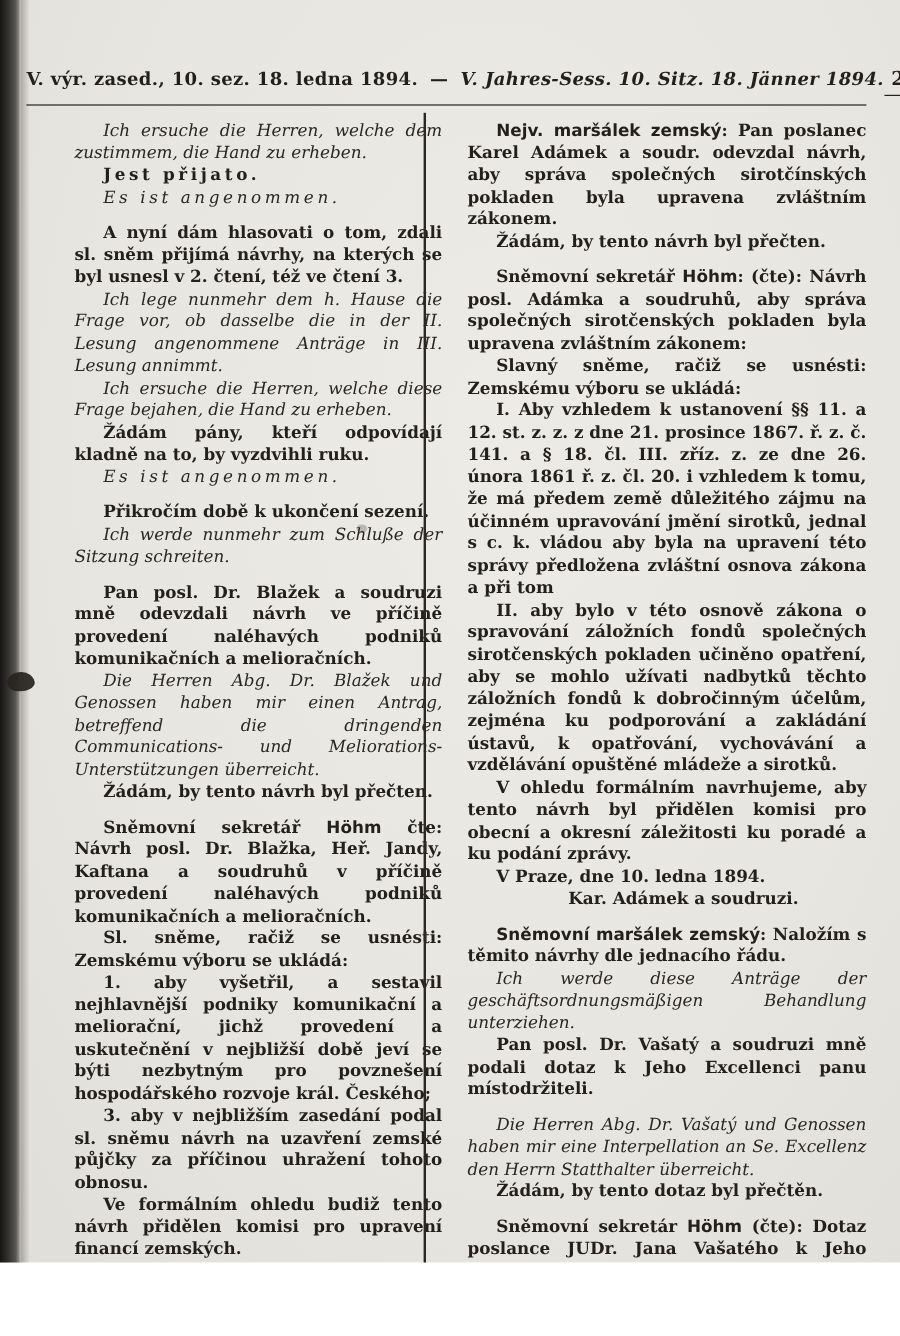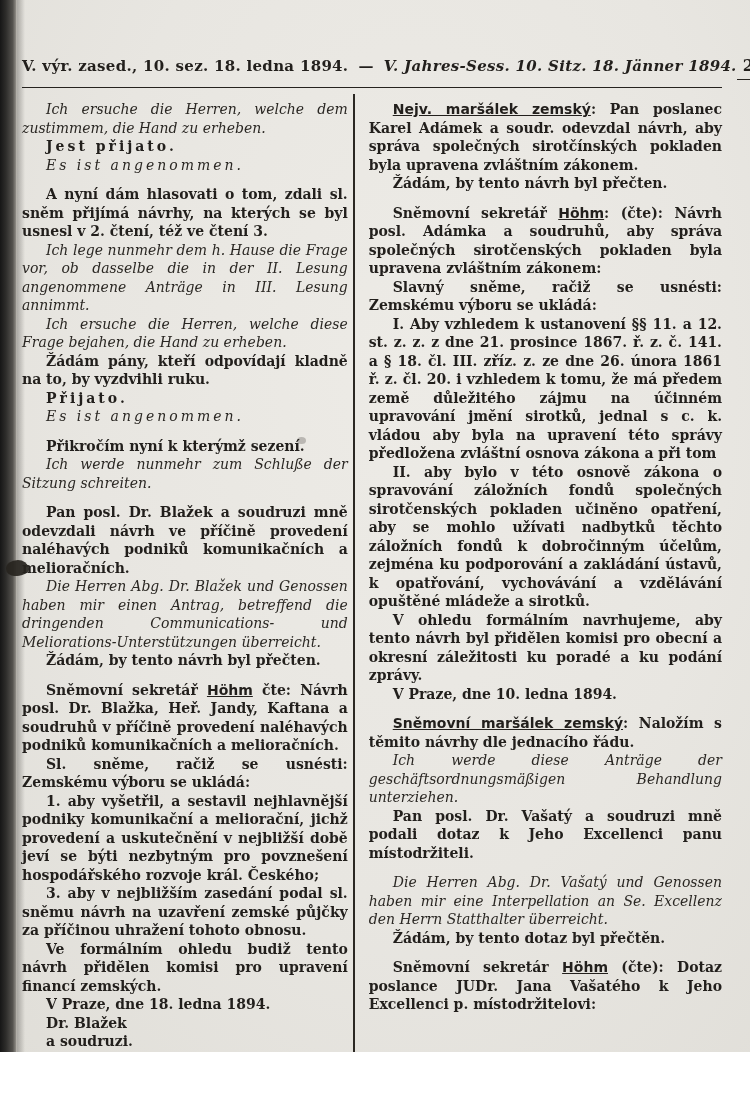--- a/index.html
+++ b/index.html
@@ -35,32 +35,32 @@
   .header .hdr-de{font-family:"DejaVu Serif",serif;font-style:italic;}
   .header .pagenum{
     margin-left:auto;font-size:16px;letter-spacing:2px;
     border-bottom:1.4px solid #26231f;padding:0 2px 4px 6px;
   }
   .columns{
     position:absolute;left:22px;top:100px;width:700px;height:1000px;
     display:flex;
   }
   .col{font-size:14px;line-height:18.5px;}
-  .col-left{width:331px;padding-right:10px;}
+  .col-left{width:331px;padding-right:10px;padding-left:40px;}
   .col-right{width:359px;padding-left:11px;}
   .divider{
     position:absolute;left:331px;top:-6px;width:2px;height:980px;
     background:#2b2823;
   }
   .col p{margin:0;text-indent:24px;text-align:justify;
          font-family:"DejaVu Serif",serif;}
   .cz{font-weight:bold;}
   .de{font-style:italic;font-weight:normal;color:#2a2723;}
   .spaced{letter-spacing:3px;text-align:left;}
-  .name{font-family:"DejaVu Sans","Liberation Sans",sans-serif;font-weight:bold;font-style:normal;text-decoration:underline;}
+  .name{font-family:"DejaVu Sans","Liberation Sans",sans-serif;font-weight:bold;font-style:normal;}
   .gap{margin-top:11px !important;}
   .sig-right{text-align:right;text-indent:0;padding-right:52px;}
   .sig-center{text-align:center;text-indent:0;padding-left:60px;}
   .ink-blot{
     position:absolute;left:6px;top:560px;width:22px;height:16px;
     background:#27241f;border-radius:54% 46% 60% 40%/55% 48% 52% 45%;
     box-shadow:2px 1px 0 -1px #27241f;
     opacity:.92;
   }
   .smudge{
@@ -86,23 +86,22 @@
     <div class="divider"></div>
 
     <div class="col col-left">
       <p class="de">Ich ersuche die Herren, welche dem zustimmem, die Hand zu erheben.</p>
       <p class="cz spaced">Jest přijato.</p>
       <p class="de spaced">Es ist angenommen.</p>
       <p class="cz gap">A nyní dám hlasovati o tom, zdali sl. sněm přijímá návrhy, na kterých se byl usnesl v 2. čtení, též ve čtení 3.</p>
       <p class="de">Ich lege nunmehr dem h. Hause die Frage vor, ob dasselbe die in der II. Lesung angenommene Anträge in III. Lesung annimmt.</p>
       <p class="de">Ich ersuche die Herren, welche diese Frage bejahen, die Hand zu erheben.</p>
       <p class="cz">Žádám pány, kteří odpovídají kladně na to, by vyzdvihli ruku.</p>
-      <p class="cz spaced">Přijato.</p>
       <p class="de spaced">Es ist angenommen.</p>
-      <p class="cz gap">Přikročím nyní k kterýmž sezení.</p>
+      <p class="cz gap">Přikročím době k ukončení sezení.</p>
       <p class="de">Ich werde nunmehr zum Schluße der Sitzung schreiten.</p>
       <p class="cz gap">Pan posl. Dr. Blažek a soudruzi mně odevzdali návrh ve příčině provedení naléhavých podniků komunikačních a melioračních.</p>
       <p class="de">Die Herren Abg. Dr. Blažek und Genossen haben mir einen Antrag, betreffend die dringenden Communications- und Meliorations-Unterstützungen überreicht.</p>
       <p class="cz">Žádám, by tento návrh byl přečten.</p>
       <p class="cz gap"><span>Sněmovní sekretář </span><span class="name">Höhm</span><span> čte: Návrh posl. Dr. Blažka, Heř. Jandy, Kaftana a soudruhů v příčině provedení naléhavých podniků komunikačních a melioračních.</span></p>
       <p class="cz">Sl. sněme, račiž se usnésti: Zemskému výboru se ukládá:</p>
       <p class="cz">1. aby vyšetřil, a sestavil nejhlavnější podniky komunikační a meliorační, jichž provedení a uskutečnění v nejbližší době jeví se býti nezbytným pro povznešení hospodářského rozvoje král. Českého;</p>
       <p class="cz">3. aby v nejbližším zasedání podal sl. sněmu návrh na uzavření zemské půjčky za příčinou uhražení tohoto obnosu.</p>
       <p class="cz">Ve formálním ohledu budiž tento návrh přidělen komisi pro upravení financí zemských.</p>
       <p class="cz">V Praze, dne 18. ledna 1894.</p>
@@ -112,20 +111,21 @@
 
     <div class="col col-right">
       <p class="cz"><span class="name">Nejv. maršálek zemský</span><span>: Pan poslanec Karel Adámek a soudr. odevzdal návrh, aby správa společných sirotčínských pokladen byla upravena zvláštním zákonem.</span></p>
       <p class="cz">Žádám, by tento návrh byl přečten.</p>
       <p class="cz gap"><span>Sněmovní sekretář </span><span class="name">Höhm</span><span>: (čte): Návrh posl. Adámka a soudruhů, aby správa společných sirotčenských pokladen byla upravena zvláštním zákonem:</span></p>
       <p class="cz">Slavný sněme, račiž se usnésti: Zemskému výboru se ukládá:</p>
       <p class="cz">I. Aby vzhledem k ustanovení §§ 11. a 12. st. z. z. z dne 21. prosince 1867. ř. z. č. 141. a § 18. čl. III. zříz. z. ze dne 26. února 1861 ř. z. čl. 20. i vzhledem k tomu, že má předem země důležitého zájmu na účinném upravování jmění sirotků, jednal s c. k. vládou aby byla na upravení této správy předložena zvláštní osnova zákona a při tom</p>
       <p class="cz">II. aby bylo v této osnově zákona o spravování záložních fondů společných sirotčenských pokladen učiněno opatření, aby se mohlo užívati nadbytků těchto záložních fondů k dobročinným účelům, zejména ku podporování a zakládání ústavů, k opatřování, vychovávání a vzdělávání opuštěné mládeže a sirotků.</p>
       <p class="cz">V ohledu formálním navrhujeme, aby tento návrh byl přidělen komisi pro obecní a okresní záležitosti ku poradé a ku podání zprávy.</p>
       <p class="cz">V Praze, dne 10. ledna 1894.</p>
+      <p class="cz sig-center">Kar. Adámek a soudruzi.</p>
       <p class="cz gap"><span class="name">Sněmovní maršálek zemský</span><span>: Naložím s těmito návrhy dle jednacího řádu.</span></p>
       <p class="de">Ich werde diese Anträge der geschäftsordnungsmäßigen Behandlung unterziehen.</p>
       <p class="cz">Pan posl. Dr. Vašatý a soudruzi mně podali dotaz k Jeho Excellenci panu místodržiteli.</p>
       <p class="de gap">Die Herren Abg. Dr. Vašatý und Genossen haben mir eine Interpellation an Se. Excellenz den Herrn Statthalter überreicht.</p>
       <p class="cz">Žádám, by tento dotaz byl přečtěn.</p>
       <p class="cz gap"><span>Sněmovní sekretár </span><span class="name">Höhm</span><span> (čte): Dotaz poslance JUDr. Jana Vašatého k Jeho Excellenci p. místodržitelovi:</span></p>
     </div>
   </div>
 
   <div class="ink-blot"></div>

